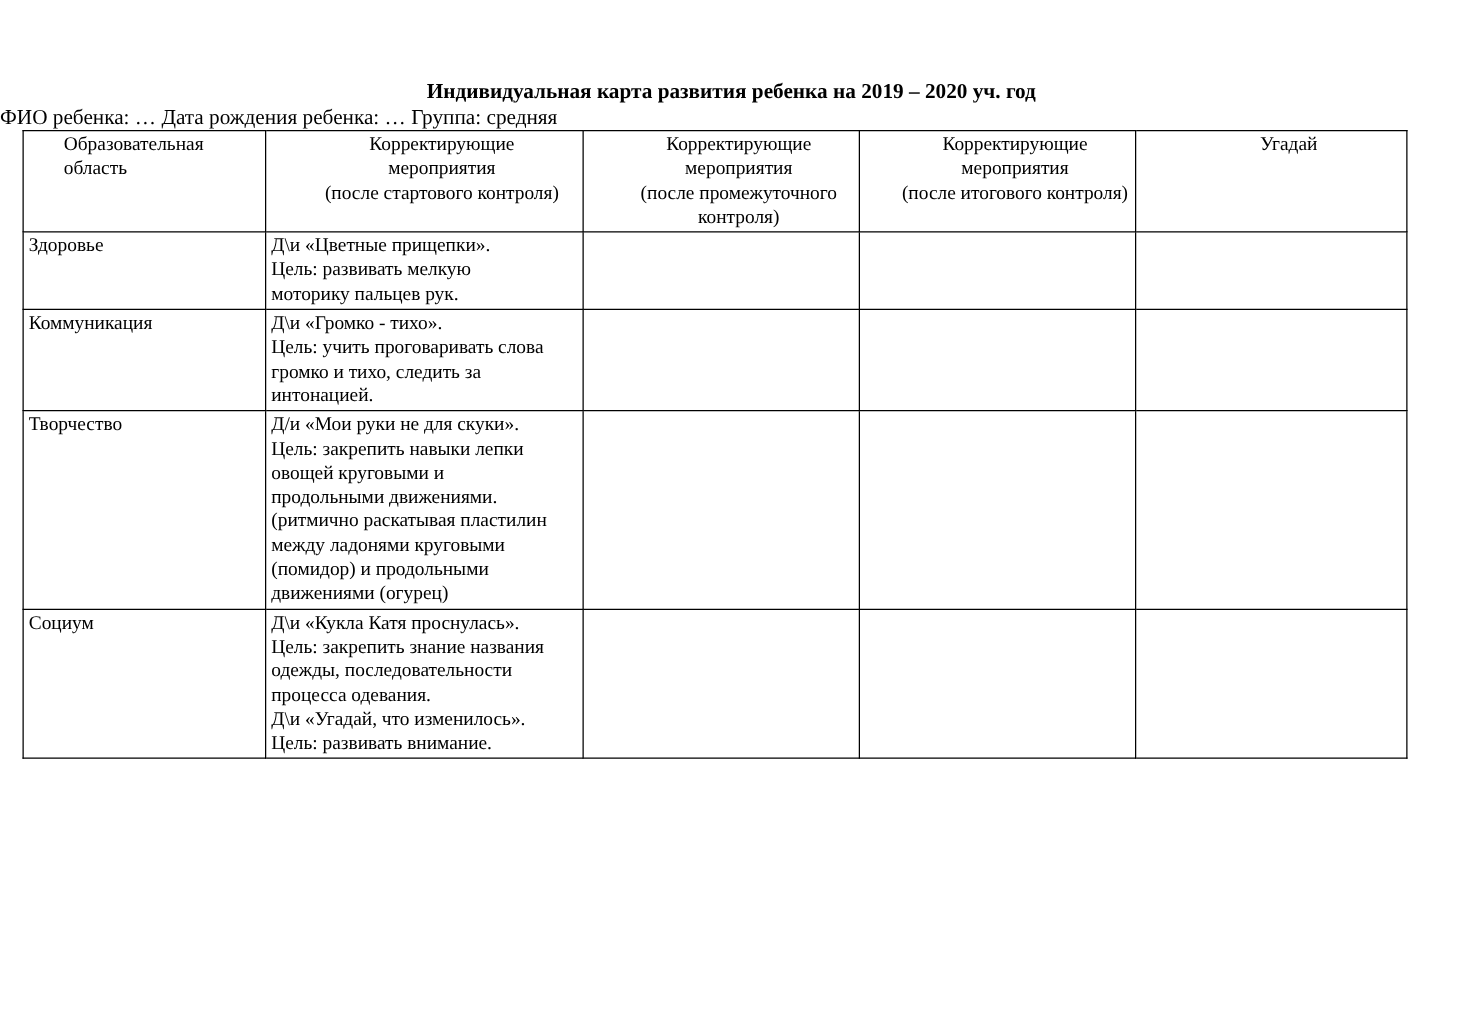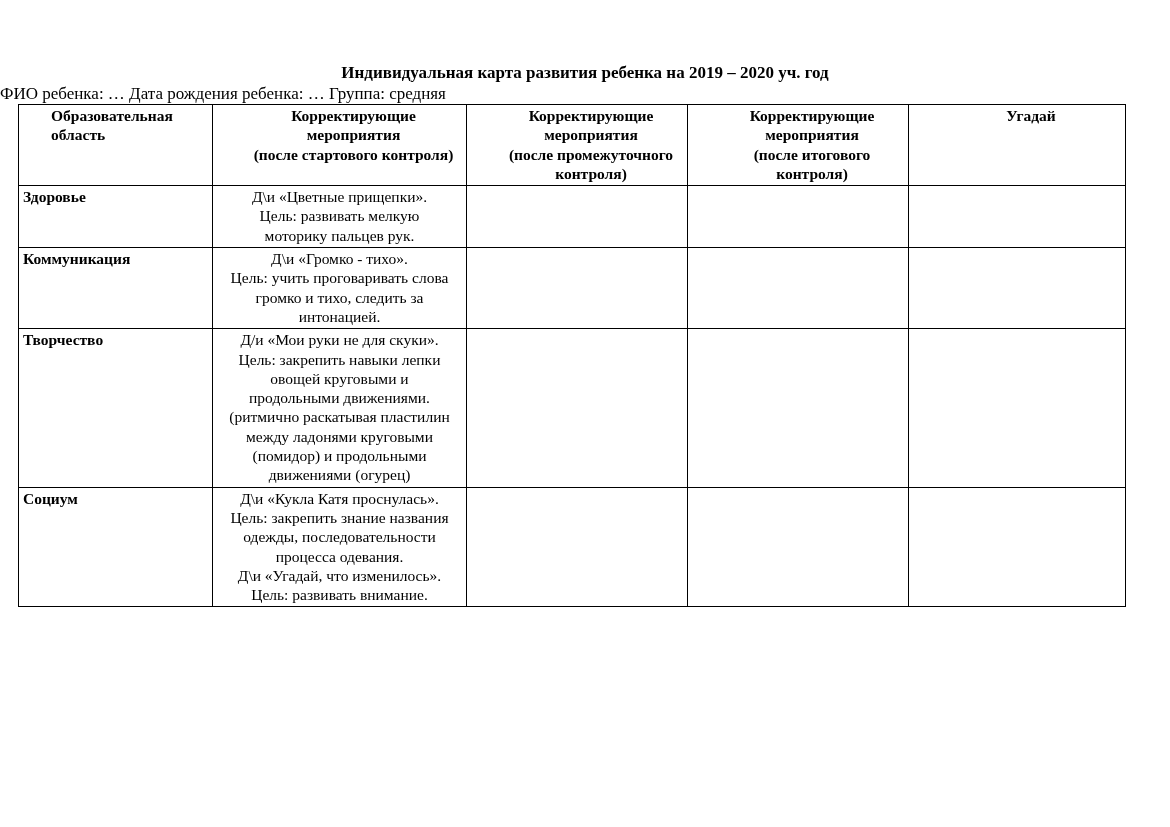--- a/index.html
+++ b/index.html
@@ -39,32 +39,31 @@
   .dev-table th,
   .dev-table td {
     border: 1px solid #000000;
     vertical-align: top;
     padding: 1px 4px 2px 4px;
     font-size: 15.5px;
     line-height: 19.3px;
     white-space: pre-line;
     overflow: hidden;
     word-wrap: break-word;
-    text-align: center;
   }
   .dev-table th {
-    font-weight: bold;
+    font-weight: normal;
     text-align: center;
     padding-left: 32px;
   }
   .dev-table th.align-left {
     text-align: left;
   }
   .dev-table td.area-cell {
-    font-weight: bold;
+    font-weight: normal;
     text-align: left;
   }
 </style>
 </head>
 <body>
 
 <div class="page">
   <div class="doc-title">Индивидуальная карта развития ребенка на 2019 – 2020 уч. год</div>
   <div class="doc-subtitle">ФИО ребенка: … Дата рождения ребенка: … Группа: средняя</div>
 

